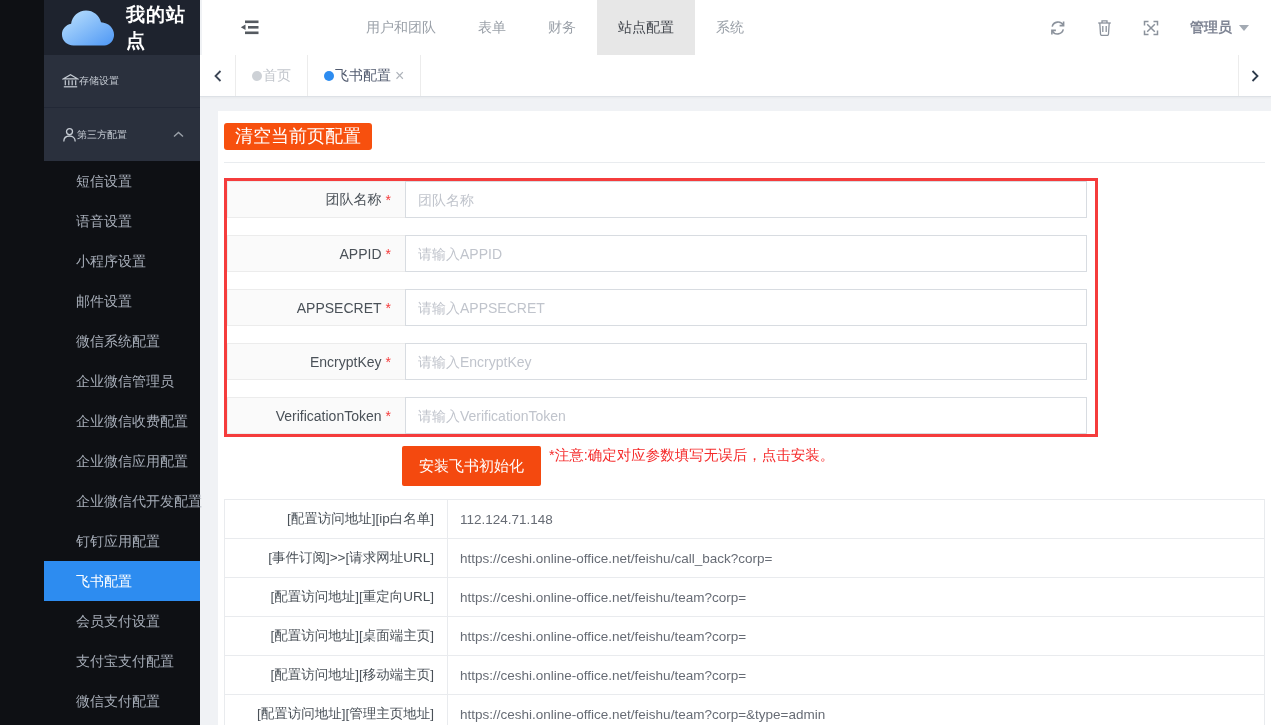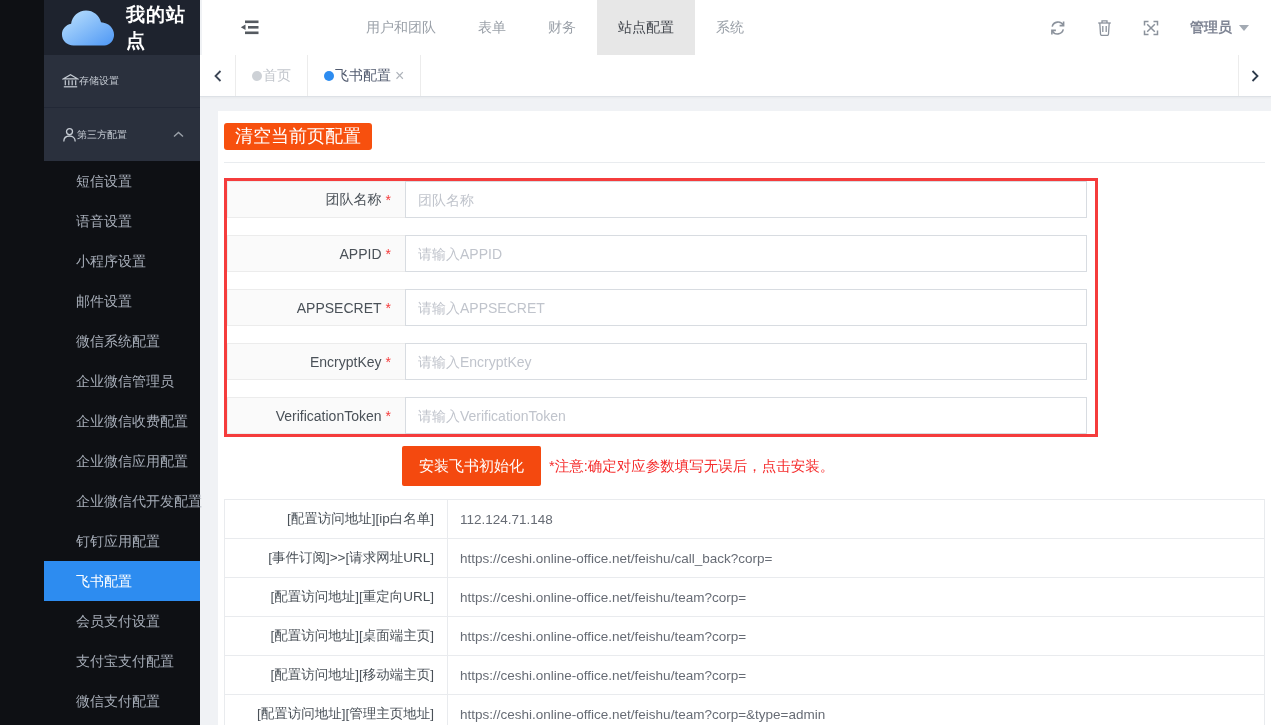--- a/index.html
+++ b/index.html
@@ -52,21 +52,21 @@
   .divider { border-top:1px solid #e9ecef; margin-bottom:15px; }
   .red-box { width:874px; border:3px solid #f53c3c; padding:0 8px 0 0; }
   .f-row { display:flex; height:37px; margin-bottom:17px; }
   .f-row:last-child { margin-bottom:0; }
   .f-label { width:178px; flex:0 0 178px; background:#fafafa; border:1px solid #ececec; border-right:none;
              display:flex; align-items:center; justify-content:flex-end; padding-right:14px; font-size:14px; color:#4a5158; }
   .req { color:#f53a3a; margin-left:4px; }
   .f-input { flex:1; border:1px solid #d8dce1; background:#ffffff; font-size:14px; padding:0 12px; color:#333333; outline:none;
              font-family:"Liberation Sans","DejaVu Sans",sans-serif; }
   .f-input::placeholder { color:#c0c4cc; }
-  .actions { margin-top:9px; display:flex; align-items:center; }
+  .actions { margin-top:9px; display:flex; }
   .install-btn { margin-left:178px; height:40px; padding:0 17px; background:#f4490f; color:#ffffff; border:none; border-radius:2px;
                  font-size:15px; cursor:pointer; font-family:"Liberation Sans","DejaVu Sans",sans-serif; }
   .note { color:#f52c2c; font-size:14.5px; margin-left:8px; }
   .info-table { margin-top:13px; width:100%; border-collapse:collapse; table-layout:fixed; }
   .info-table td { border:1px solid #e9ebee; height:39px; font-size:13.5px; }
   .info-table td.k { width:223px; text-align:right; padding-right:13px; color:#4a5158; }
   .info-table td.v { padding-left:12px; color:#676c75; }
   svg { display:block; }
 </style>
 </head>

